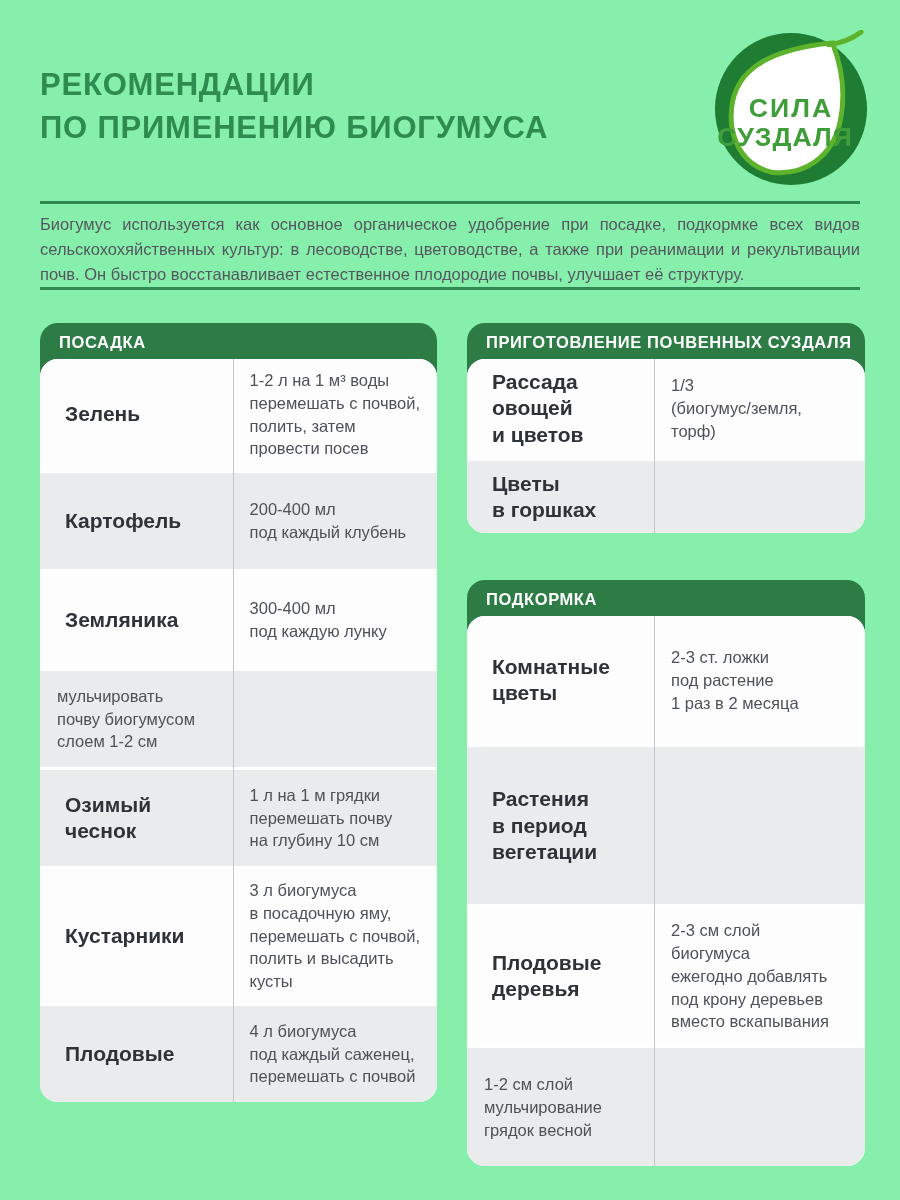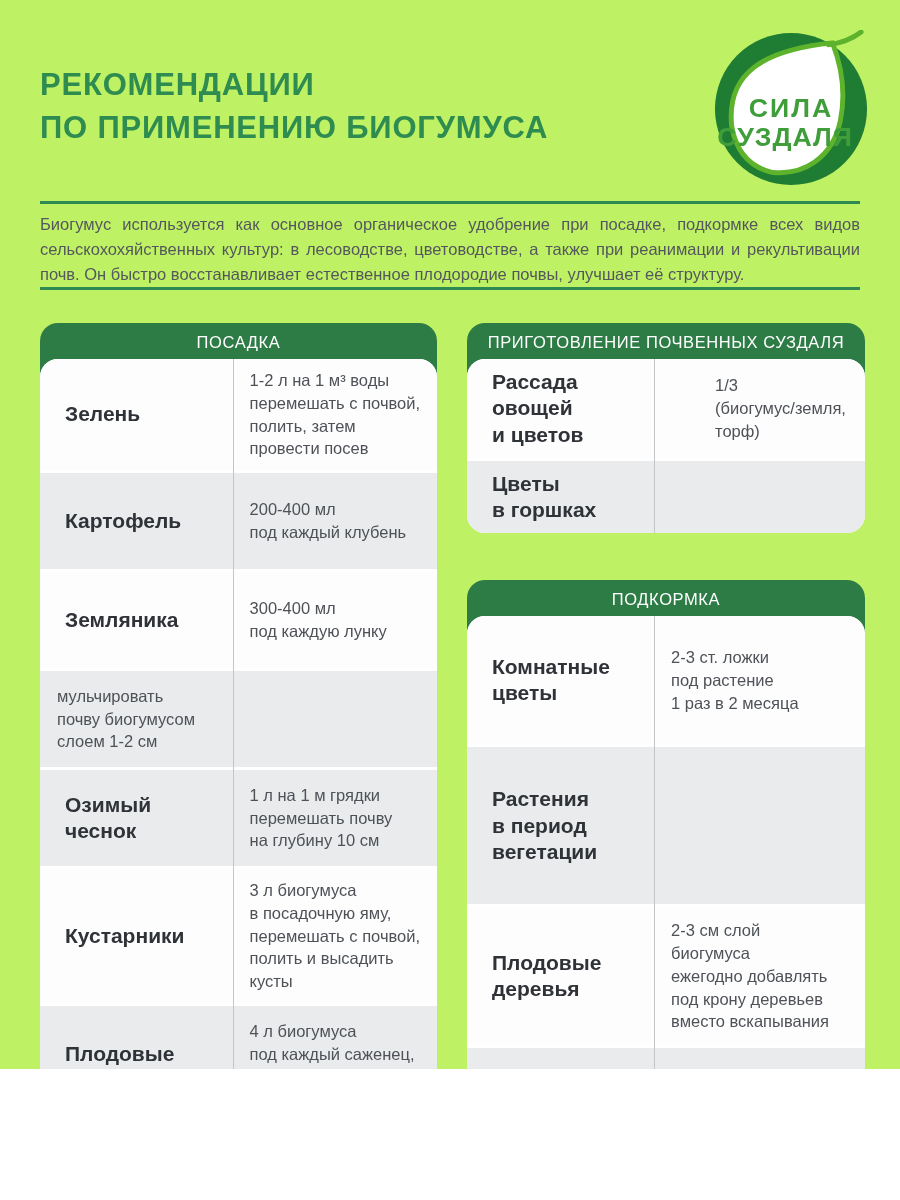--- a/index.html
+++ b/index.html
@@ -1,20 +1,20 @@
 <!DOCTYPE html>
 <html lang="ru"><head>
 <meta charset="utf-8">
 <style>
   html,body{margin:0;padding:0;}
   body{background:#ffffff;}
   .page{
     position:relative;
-    width:900px;height:1069px;
-    background:#bef264;
+    width:900px;height:1200px;
+    background:#86efac;
     font-family:"Liberation Sans","DejaVu Sans",sans-serif;
     overflow:hidden;
   }
   
   .title{
     position:absolute;left:40px;top:64px;
     font-size:31px;font-weight:700;line-height:1.38;
     letter-spacing:.8px;color:#2e8c50;
     white-space:pre-line;
   }
@@ -30,21 +30,21 @@
   }
   
   .columns{position:absolute;left:40px;top:323px;display:flex;gap:30px;}
   .col-left{width:397px;}
   .col-right{width:398px;}
   .card{width:100%;}
   .thead{
     background:#2d7c46;color:#ffffff;
     border-radius:18px 18px 0 0;
     height:54px;box-sizing:border-box;padding-top:10px;
-    text-align:center;font-weight:400;font-size:16.5px;letter-spacing:.6px;
+    text-align:left;font-weight:700;font-size:16.5px;letter-spacing:.6px;padding-left:19px;
   }
   .tbody{
     position:relative;margin-top:-18px;
     border-radius:18px;overflow:hidden;background:#ffffff;
   }
   .tbody::after{
     content:"";position:absolute;top:0;bottom:0;width:1px;background:#c3c6c9;
   }
   .tbody.split-left::after{left:48.5%;}
   .tbody.split-right::after{left:47%;}
@@ -57,21 +57,21 @@
     font-size:21px;font-weight:700;color:#2f3237;line-height:1.25;
     white-space:pre-line;
   }
   .split-right-card .cell.label{width:47%;}
   .cell.value{
     flex:1;padding:10px 6px 10px 17px;
     font-size:16.5px;color:#4e5257;line-height:1.38;
     white-space:pre-line;
   }
   .h96{min-height:96px;}
-  .h92{min-height:92px;gap:44px;}
+  .h92{min-height:92px;}
   .h62{min-height:62px;}
   .h128{min-height:128px;}
   .h157{min-height:157px;}
   .h138{min-height:138px;}
   .h118{min-height:118px;}
   .gap-between-right-tables{height:47px;}
 </style>
 </head>
 <body>
 

